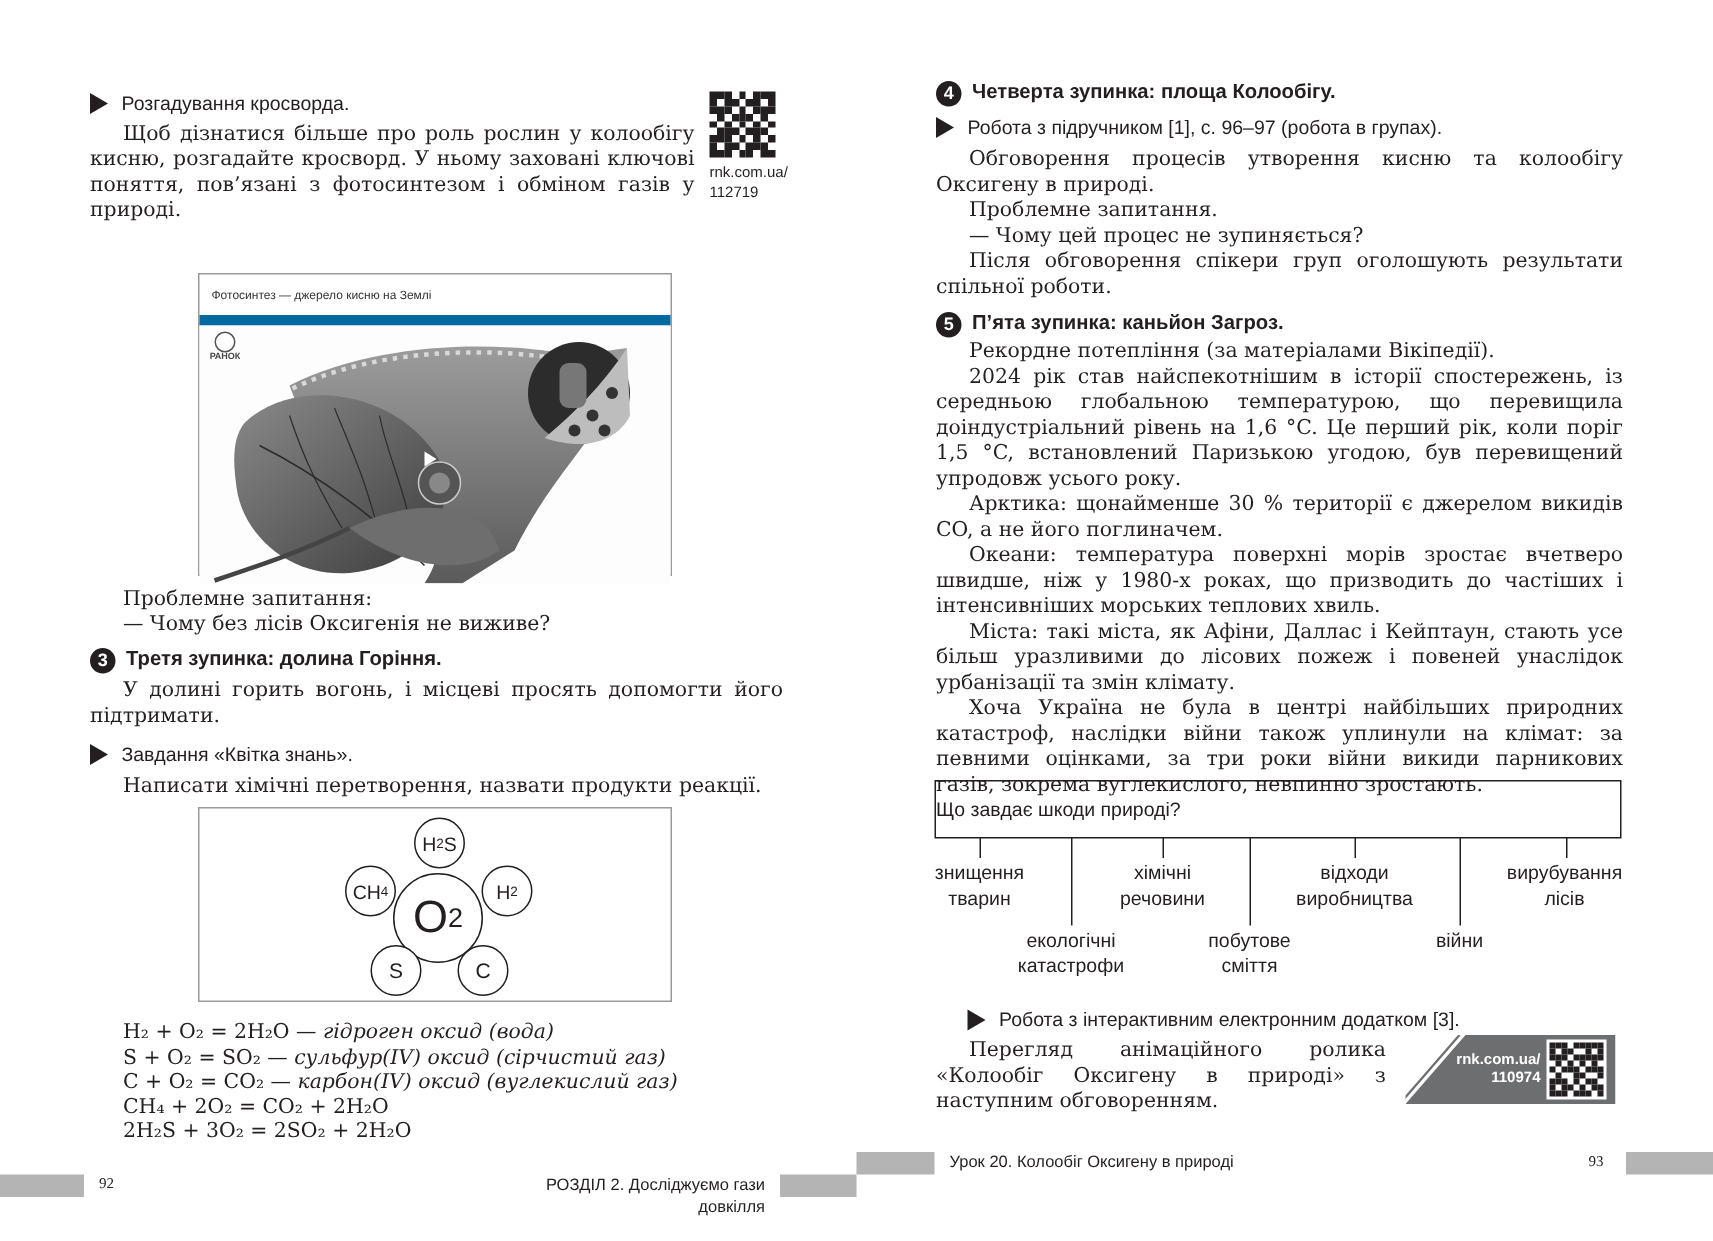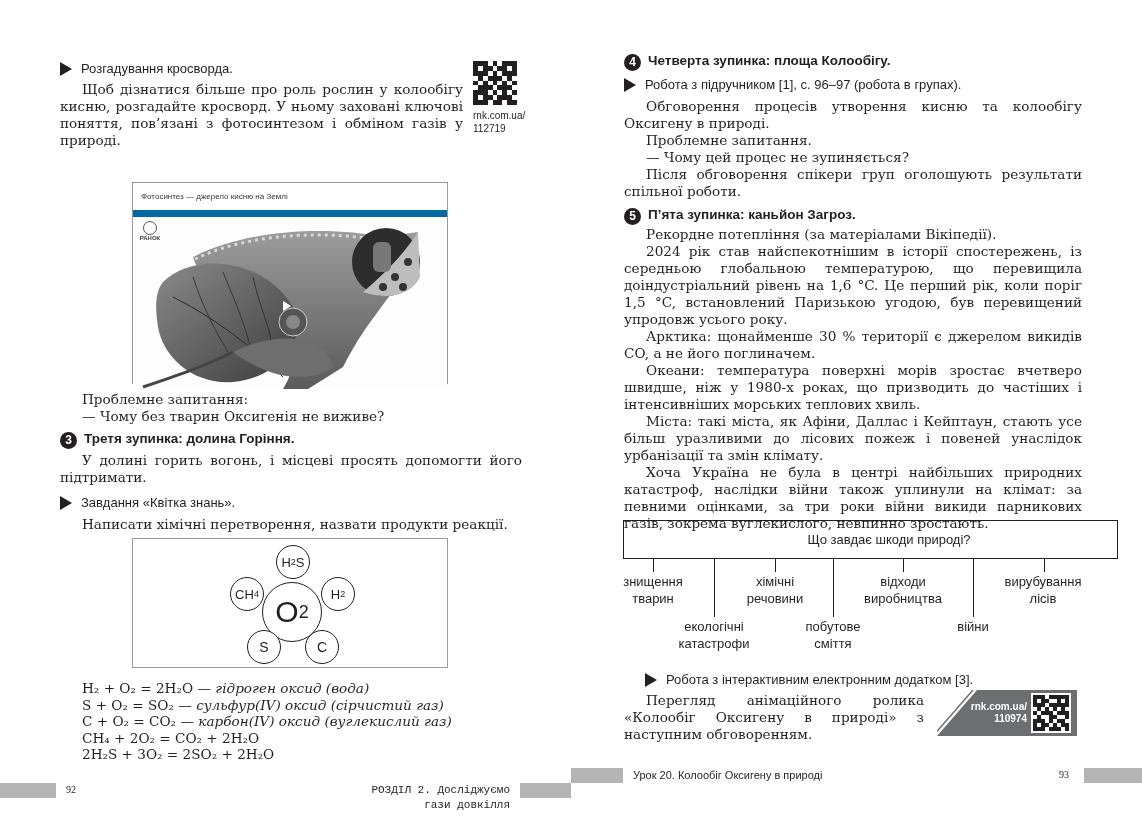--- a/index.html
+++ b/index.html
@@ -19,21 +19,21 @@
   .step .num{display:inline-block;width:17px;height:17px;border-radius:50%;background:#231f20;color:#fff;text-align:center;font-size:12px;line-height:17px;margin-right:7px;vertical-align:-1px;}
   .qr{display:grid;grid-template-columns:repeat(9,1fr);grid-template-rows:repeat(9,1fr);}
   .qr span{background:#231f20;}
   .qr span.w{background:transparent;}
   .footer-bar{position:absolute;top:768px;height:15px;background:#b4b4b4;}
   .footer-text{position:absolute;top:768px;font-family:"Liberation Sans",sans-serif;font-size:11px;line-height:15px;}
   .footer-num{position:absolute;top:766px;font-family:Liberation Serif, serif;font-size:10px;line-height:18px;}
   .eq{font-family:"DejaVu Serif","Liberation Serif",serif;font-size:13.6px;line-height:16.5px;}
   .eq i{font-style:italic;}
   sub{font-size:9px;vertical-align:-3px;line-height:0;}
-  .tree-box{border:1px solid #231f20;text-align:center;font-family:"Liberation Sans",sans-serif;font-size:13px;padding-left:37px;}
+  .tree-box{border:1px solid #231f20;font-family:"Liberation Sans",sans-serif;font-size:13px;}
   .tree-label{position:absolute;text-align:center;font-family:"Liberation Sans",sans-serif;font-size:13px;line-height:17px;}
   .tree-line{position:absolute;width:1px;background:#231f20;}
   .circ{position:absolute;border:1.3px solid #231f20;border-radius:50%;background:#fff;display:flex;align-items:center;justify-content:center;font-family:"Liberation Sans",sans-serif;color:#231f20;}
 </style>
 </head>
 <body>
 
 <div class="page left">
 
   <div class="abs bullet" style="left:60px;top:45px;width:400px;">
@@ -172,21 +172,21 @@
           <circle cx="275" cy="45" r="4" fill="#333"></circle>
           <circle cx="270" cy="70" r="4" fill="#333"></circle>
           <circle cx="250" cy="70" r="4" fill="#333"></circle>
         <rect x="240" y="25" width="18" height="30" rx="6" fill="#777"></rect>
       </svg>
       <div class="abs" style="left:150px;top:84px;width:0;height:0;border-top:5px solid transparent;border-bottom:5px solid transparent;border-left:8px solid #fff;"></div>
     </div>
   </div>
 
   <div class="abs serif" style="left:82px;top:376px;width:380px;">Проблемне запитання:</div>
-  <div class="abs serif" style="left:82px;top:393px;width:380px;">— Чому без тварин Оксигенія не виживе?</div>
+  <div class="abs serif" style="left:82px;top:393px;width:380px;">— Чому без лісів Оксигенія не виживе?</div>
 
   <div class="abs step" style="left:60px;top:415px;width:460px;">
     <span class="num">3</span><span>Третя зупинка: долина Горіння.</span>
   </div>
   <div class="abs serif p ind" style="left:60px;top:437px;width:462px;">У долині горить вогонь, і місцеві просять допомогти його підтримати.</div>
 
   <div class="abs bullet" style="left:60px;top:479px;width:400px;">
     <span class="tri"></span><span>Завдання «Квітка знань».</span>
   </div>
   <div class="abs serif" style="left:82px;top:501px;width:440px;">Написати хімічні перетворення, назвати продукти реакції.</div>
@@ -220,21 +220,21 @@
   <div class="abs" style="left:82px;top:665px;width:440px;">
     <div class="eq"><span>H₂ + O₂ = 2H₂O —</span> <i>гідроген оксид (вода)</i></div>
     <div class="eq"><span>S + O₂ = SO₂ —</span> <i>сульфур(IV) оксид (сірчистий газ)</i></div>
     <div class="eq"><span>C + O₂ = CO₂ —</span> <i>карбон(IV) оксид (вуглекислий газ)</i></div>
     <div class="eq"><span>CH₄ + 2O₂ = CO₂ + 2H₂O</span></div>
     <div class="eq"><span>2H₂S + 3O₂ = 2SO₂ + 2H₂O</span></div>
   </div>
 
   <div class="footer-bar" style="left:0;width:56px;"></div>
   <div class="footer-num" style="left:66px;">92</div>
-  <div class="footer-text" style="left:340px;width:170px;text-align:right;font-family:Liberation Mono, monospace;">РОЗДІЛ 2. Досліджуємо гази довкілля</div>
+  <div class="footer-text" style="left:340px;width:170px;text-align:right;">РОЗДІЛ 2. Досліджуємо гази довкілля</div>
   <div class="footer-bar" style="left:520px;width:51px;"></div>
 </div>
 
 <div class="page right">
 
   <div class="abs step" style="left:53px;top:52px;width:470px;">
     <span class="num">4</span><span>Четверта зупинка: площа Колообігу.</span>
   </div>
   <div class="abs bullet" style="left:53px;top:76px;width:470px;">
     <span class="tri"></span><span>Робота з підручником [1], с. 96–97 (робота в групах).</span>

